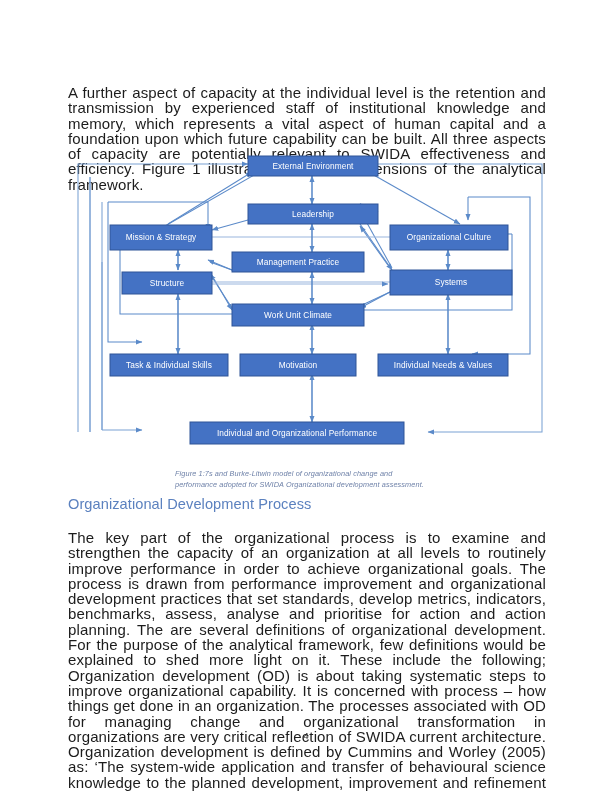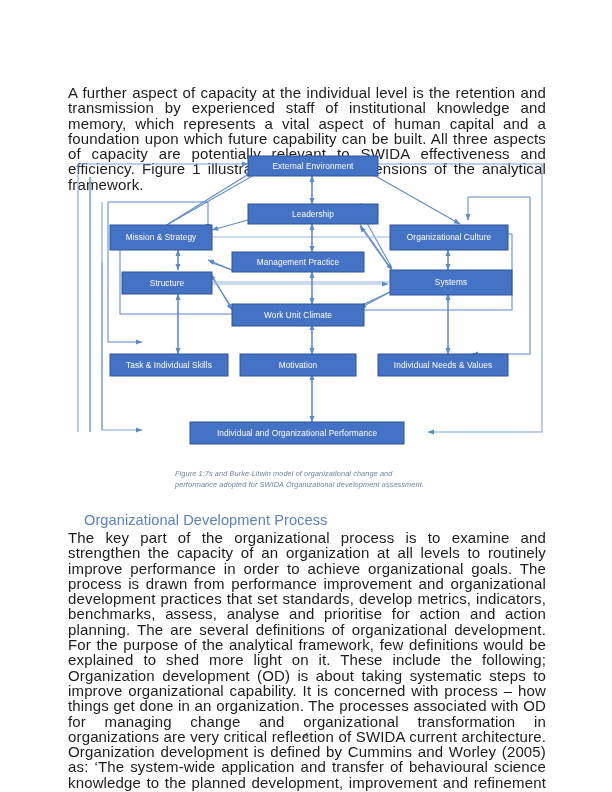--- a/index.html
+++ b/index.html
@@ -33,21 +33,21 @@
     color: #1c1c1c;
     letter-spacing: 0.01em;
   }
   #intro-paragraph { top: 70px; }
   #body-paragraph  { top: 515px; }
 
   h2.section-heading {
     position: absolute;
     left: 68px;
     top: 496px;
-    margin: 16px;
+    margin: 0;
     font-size: 14.6px;
     font-weight: normal;
     color: #5b81bf;
     letter-spacing: 0.005em;
   }
 
   .figure-caption {
     position: absolute;
     left: 175px;
     top: 448px;

